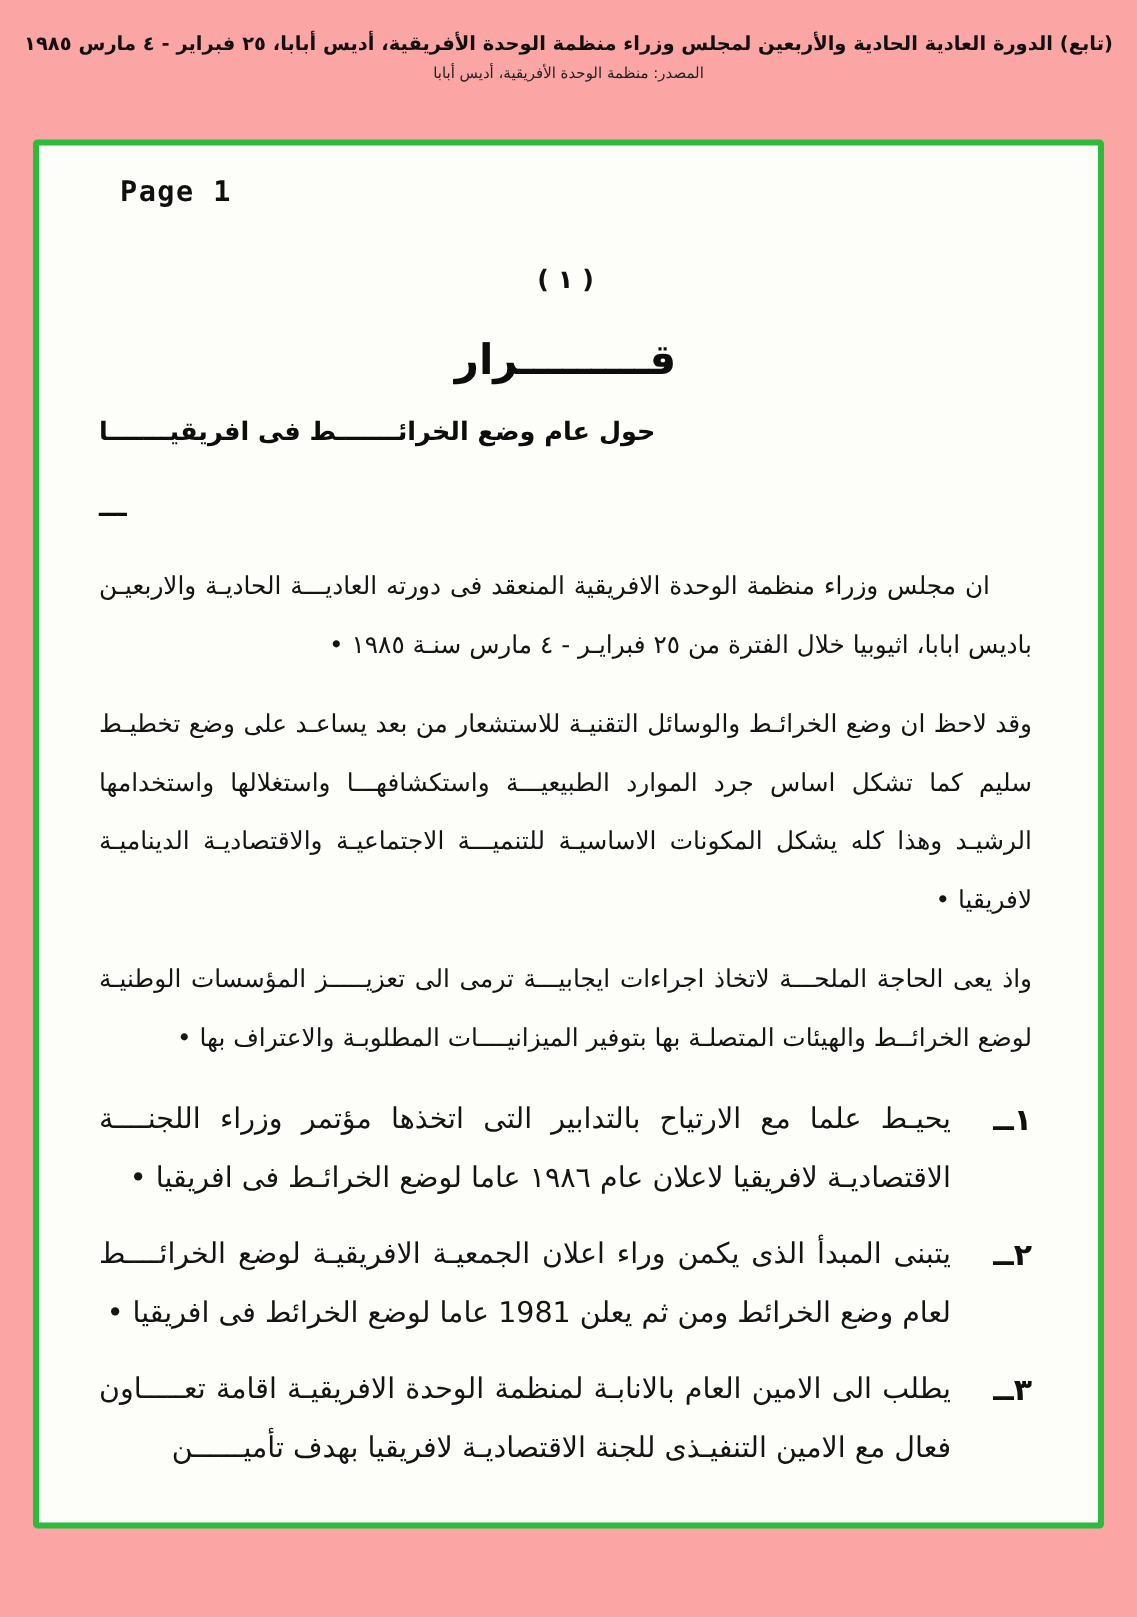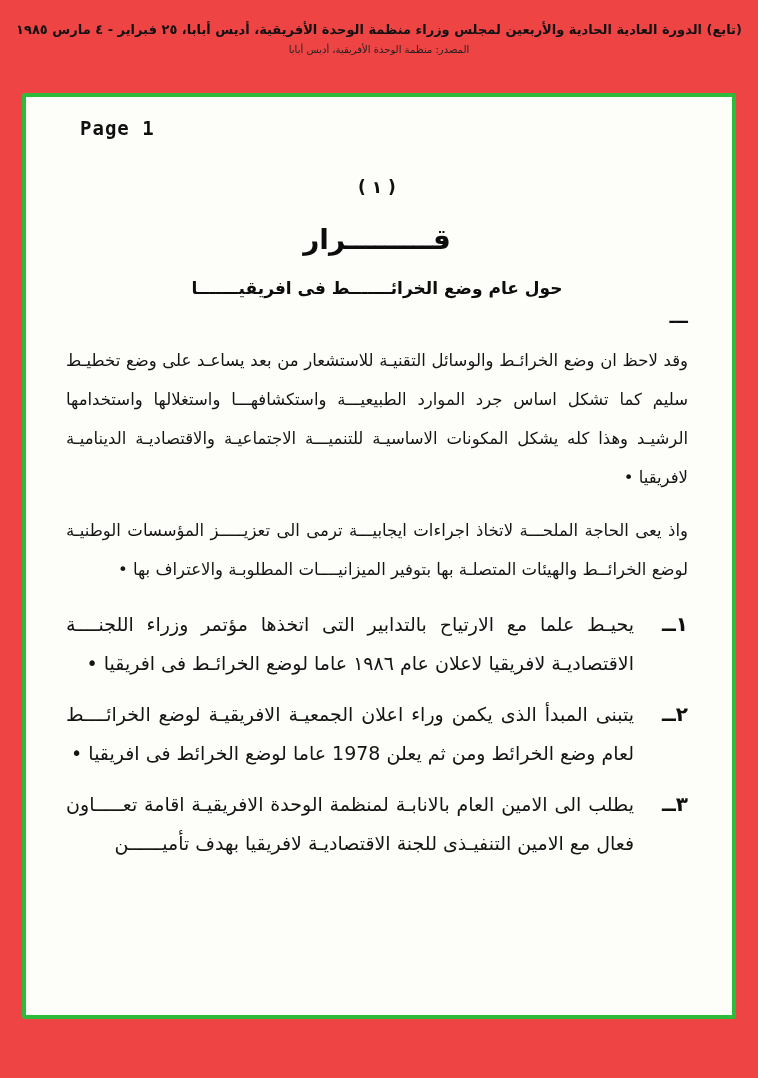--- a/index.html
+++ b/index.html
@@ -11,21 +11,21 @@
     width: 758px;
     height: 1078px;
     overflow: hidden;
     font-family: "DejaVu Sans", sans-serif;
     color: #151515;
     position: relative;
   }
   .scan-page {
     width: 758px;
     height: 1078px;
-    background: #ef4444;
+    background: #fca5a5;
     position: relative;
   }
 
   
   .scan-header {
     direction: rtl;
     text-align: center;
     padding-top: 22px;
   }
   .header-line-1 {
@@ -88,31 +88,31 @@
     color: #101010;
   }
   .res-title {
     text-align: center;
     font-size: 28px;
     font-weight: bold;
     margin: 26px 0 0 0;
     color: #0d0d0d;
   }
   .res-subtitle {
-    text-align: center;
+    text-align: left;
     font-size: 17px;
     font-weight: bold;
     margin: 22px 0 0 0;
     color: #0d0d0d;
   }
   .title-divider {
-    text-align: right;
+    text-align: left;
     font-size: 18px;
     font-weight: bold;
-    margin-top: 8px;
+    margin-top: 30px;
     color: #0d0d0d;
   }
 
   .para {
     font-size: 16.5px;
     line-height: 39px;
     text-align: justify;
     margin: 14px 0 0 0;
     color: #141414;
   }
@@ -177,35 +177,36 @@
     <div class="doc-body">
 
       <div class="section-number">( ١ )</div>
 
       <h1 class="res-title">قـــــــــرار</h1>
 
       <h2 class="res-subtitle">حول عام وضع الخرائـــــــط فى افريقيـــــــا</h2>
 
       <div class="title-divider">ـــ</div>
 
+      <p class="para first">ان مجلس وزراء منظمة الوحدة الافريقية المنعقد فى دورته العاديـــة الحاديـة والاربعيـن باديس ابابا، اثيوبيا خلال الفترة من ٢٥ فبرايـر - ٤ مارس سنـة ١٩٨٥ •</p>
 
       <p class="para">وقد لاحظ ان وضع الخرائـط والوسائل التقنيـة للاستشعار من بعد يساعـد على وضع تخطيـط سليم كما تشكل اساس جرد الموارد الطبيعيـــة واستكشافهـــا واستغلالها واستخدامها الرشيـد وهذا كله يشكل المكونات الاساسيـة للتنميـــة الاجتماعيـة والاقتصاديـة الديناميـة لافريقيا •</p>
 
       <p class="para">واذ يعى الحاجة الملحـــة لاتخاذ اجراءات ايجابيـــة ترمى الى تعزيـــــز المؤسسات الوطنيـة لوضع الخرائــط والهيئات المتصلـة بها بتوفير الميزانيــــات المطلوبـة والاعتراف بها •</p>
 
       <ol class="items">
 
         <li class="item">
           <span class="item-num">١ــ</span>
           <span class="item-text">يحيـط علما مع الارتياح بالتدابير التى اتخذها مؤتمر وزراء اللجنــــة الاقتصاديـة لافريقيا لاعلان عام ١٩٨٦ عاما لوضع الخرائـط فى افريقيا •</span>
         </li>
 
         <li class="item">
           <span class="item-num">٢ــ</span>
-          <span class="item-text">يتبنى المبدأ الذى يكمن وراء اعلان الجمعيـة الافريقيـة لوضع الخرائــــط لعام وضع الخرائط ومن ثم يعلن 1978 عاما لوضع الخرائط فى افريقيا •</span>
+          <span class="item-text">يتبنى المبدأ الذى يكمن وراء اعلان الجمعيـة الافريقيـة لوضع الخرائــــط لعام وضع الخرائط ومن ثم يعلن 1981 عاما لوضع الخرائط فى افريقيا •</span>
         </li>
 
         <li class="item">
           <span class="item-num">٣ــ</span>
           <span class="item-text">يطلب الى الامين العام بالانابـة لمنظمة الوحدة الافريقيـة اقامة تعـــــاون فعال مع الامين التنفيـذى للجنة الاقتصاديـة لافريقيا بهدف تأميــــــن</span>
         </li>
 
       </ol>
 
     </div>

